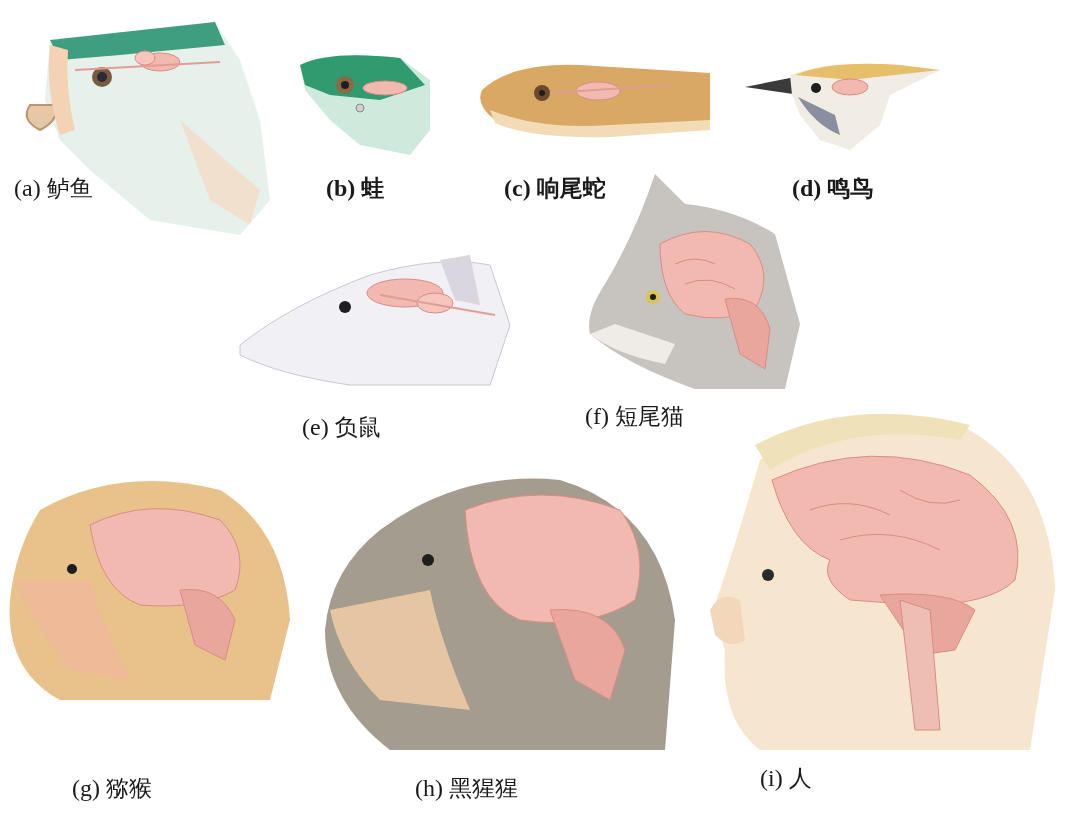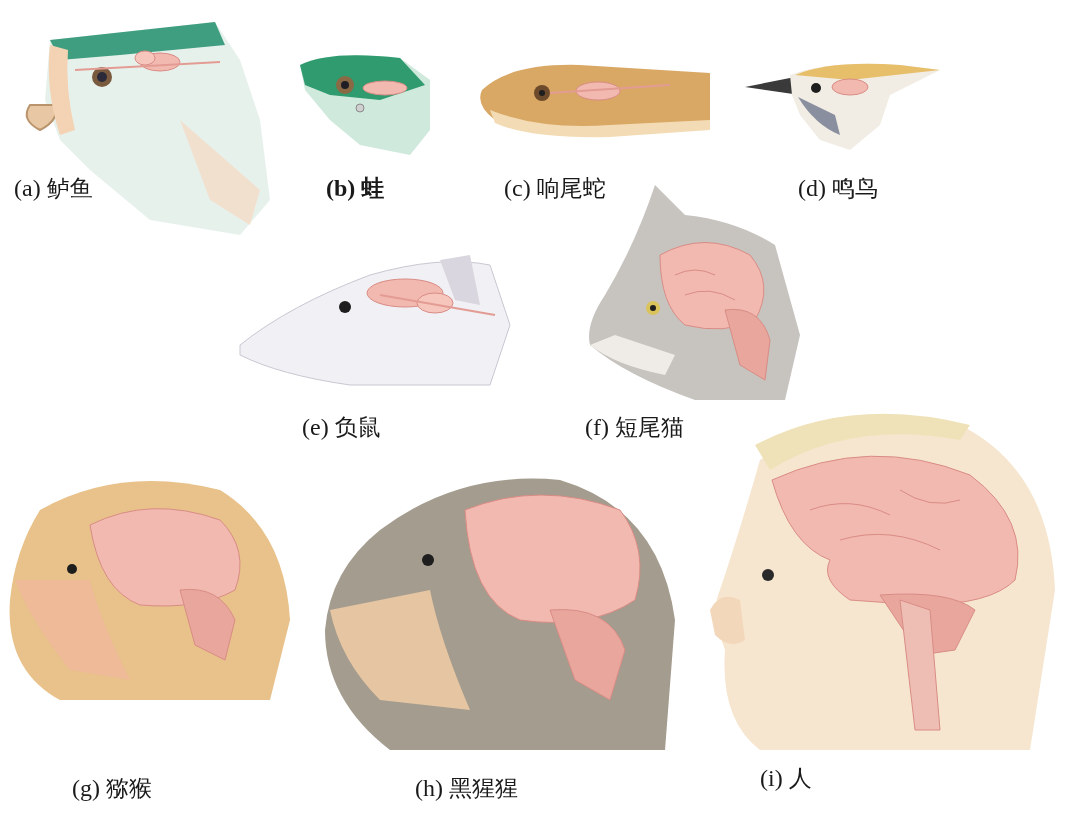--- a/index.html
+++ b/index.html
@@ -47,54 +47,54 @@
 
 <div class="panel" style="left:470px;top:55px;width:250px;height:155px;">
   <svg width="250" height="100">
     <path d="M12,35 Q40,8 110,10 L240,18 L240,72 L140,80 Q60,82 25,65 Q5,50 12,35 Z" fill="#d9a865"></path>
     <path d="M20,55 Q70,75 140,70 L240,65 L240,75 L140,82 Q60,84 25,68 Z" fill="#f3dcb5"></path>
     <circle cx="72" cy="38" r="8" fill="#6d4a2b"></circle>
       <circle cx="72" cy="38" r="3" fill="#1e1e1e"></circle>
     <ellipse cx="128" cy="36" rx="22" ry="9" fill="#f2b9b0" stroke="#d98c85"></ellipse>
     <line x1="80" y1="38" x2="200" y2="30" stroke="#e39c94" stroke-width="2"></line>
   </svg>
-  <div class="label" style="left:34px;top:121px;">
+  <div class="label" style="left:34px;top:121px;font-weight:bold;">
     <span class="tag">(c)</span><span class="name">响尾蛇</span>
   </div>
 </div>
 
 <div class="panel" style="left:740px;top:55px;width:220px;height:155px;">
   <svg width="220" height="100">
     <path d="M5,32 L55,22 L60,40 Z" fill="#3a3a3a"></path>
     <path d="M50,20 Q90,5 160,10 L200,15 L150,40 L140,70 L110,95 L80,85 L60,60 L52,40 Z" fill="#f2ede4"></path>
     <path d="M55,20 Q90,5 160,10 L200,15 L110,25 Z" fill="#e7bf6a"></path>
     <path d="M58,42 Q75,70 100,80 L95,60 Z" fill="#8a8fa0"></path>
     <circle cx="76" cy="33" r="5" fill="#1e1e1e"></circle>
     <ellipse cx="110" cy="32" rx="18" ry="8" fill="#f2b9b0" stroke="#d98c85"></ellipse>
   </svg>
-  <div class="label" style="left:58px;top:121px;">
+  <div class="label" style="left:52px;top:121px;font-weight:bold;">
     <span class="tag">(d)</span><span class="name">鸣鸟</span>
   </div>
 </div>
 
 <div class="panel" style="left:230px;top:245px;width:290px;height:200px;">
   <svg width="290" height="150">
     <path d="M10,100 Q60,60 140,30 Q210,10 260,20 L280,80 L260,140 L120,140 Q50,130 10,110 Z" fill="#f1f0f4" stroke="#c9c8d2"></path>
     <path d="M210,15 L240,10 L250,60 L225,55 Z" fill="#d9d6df"></path>
     <circle cx="115" cy="62" r="6" fill="#1e1e1e"></circle>
     <ellipse cx="175" cy="48" rx="38" ry="14" fill="#f2b9b0" stroke="#d98c85"></ellipse>
     <ellipse cx="205" cy="58" rx="18" ry="10" fill="#f6c6bd" stroke="#d98c85"></ellipse>
     <line x1="150" y1="50" x2="265" y2="70" stroke="#e39c94" stroke-width="2"></line>
   </svg>
   <div class="label" style="left:72px;top:170px;">
     <span class="tag">(e)</span><span class="name">负鼠</span>
   </div>
 </div>
 
-<div class="panel" style="left:575px;top:175px;width:240px;height:270px;">
+<div class="panel" style="left:575px;top:164px;width:240px;height:270px;">
   <svg width="240" height="230">
     <path d="M80,10 L110,40 Q160,45 200,70 L225,160 L210,225 L120,225 Q50,200 15,170 Q10,150 30,120 Q60,70 80,10 Z" fill="#c7c3bf"></path>
     <path d="M15,170 Q40,190 90,200 L100,180 L40,160 Z" fill="#efece8"></path>
     <circle cx="78" cy="133" r="7" fill="#d9c35a"></circle>
       <circle cx="78" cy="133" r="3" fill="#1e1e1e"></circle>
     <path d="M85,80 Q130,55 175,80 Q200,110 180,145 Q150,160 110,150 Q85,130 85,80 Z" fill="#f2b9b0" stroke="#d98c85"></path>
     <path d="M150,135 Q185,130 195,165 L190,205 L165,190 Z" fill="#e8a69c" stroke="#d98c85"></path>
     <path d="M100,100 Q120,90 140,100 M110,120 Q135,110 160,125" stroke="#d98c85" fill="none"></path>
   </svg>
   <div class="label" style="left:10px;top:240px;">

